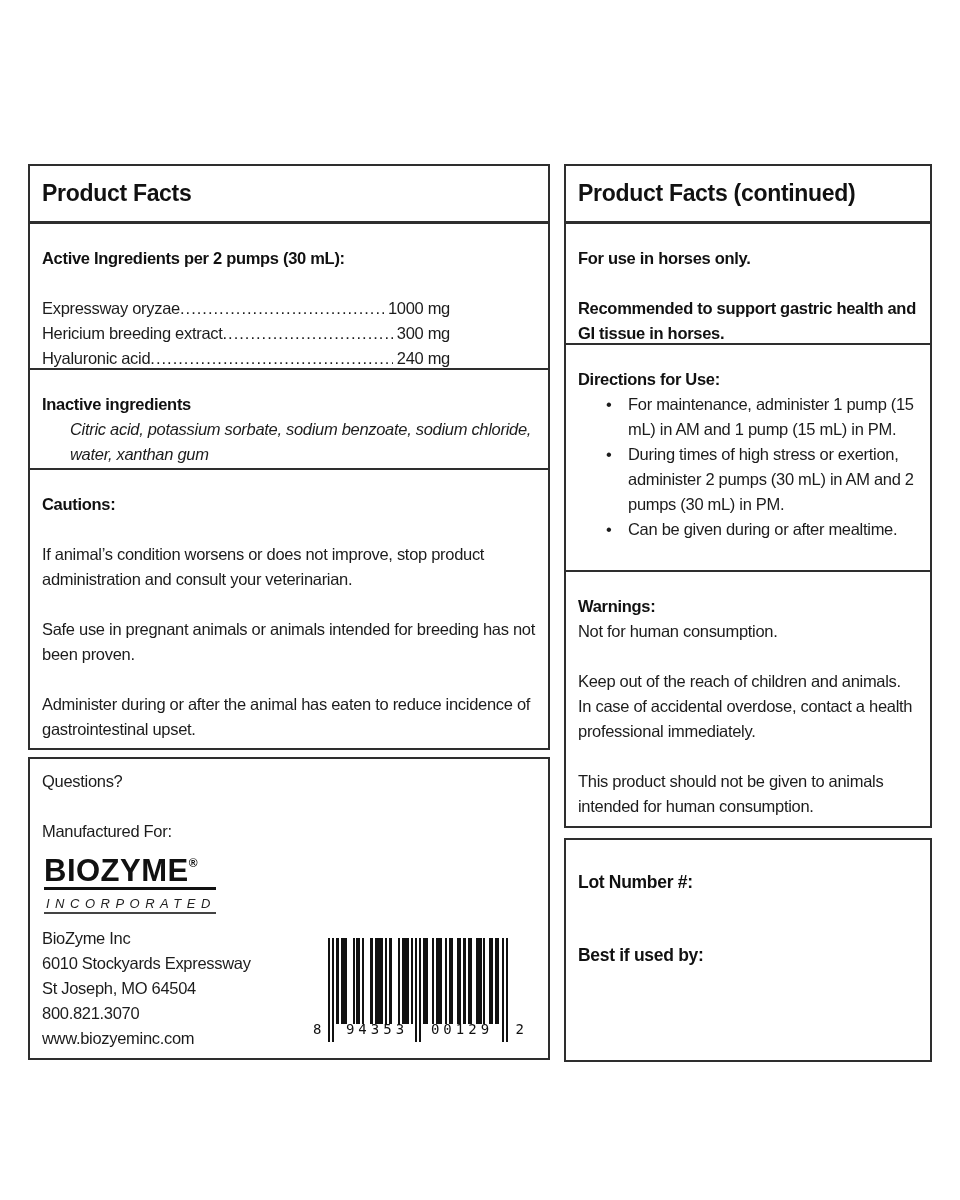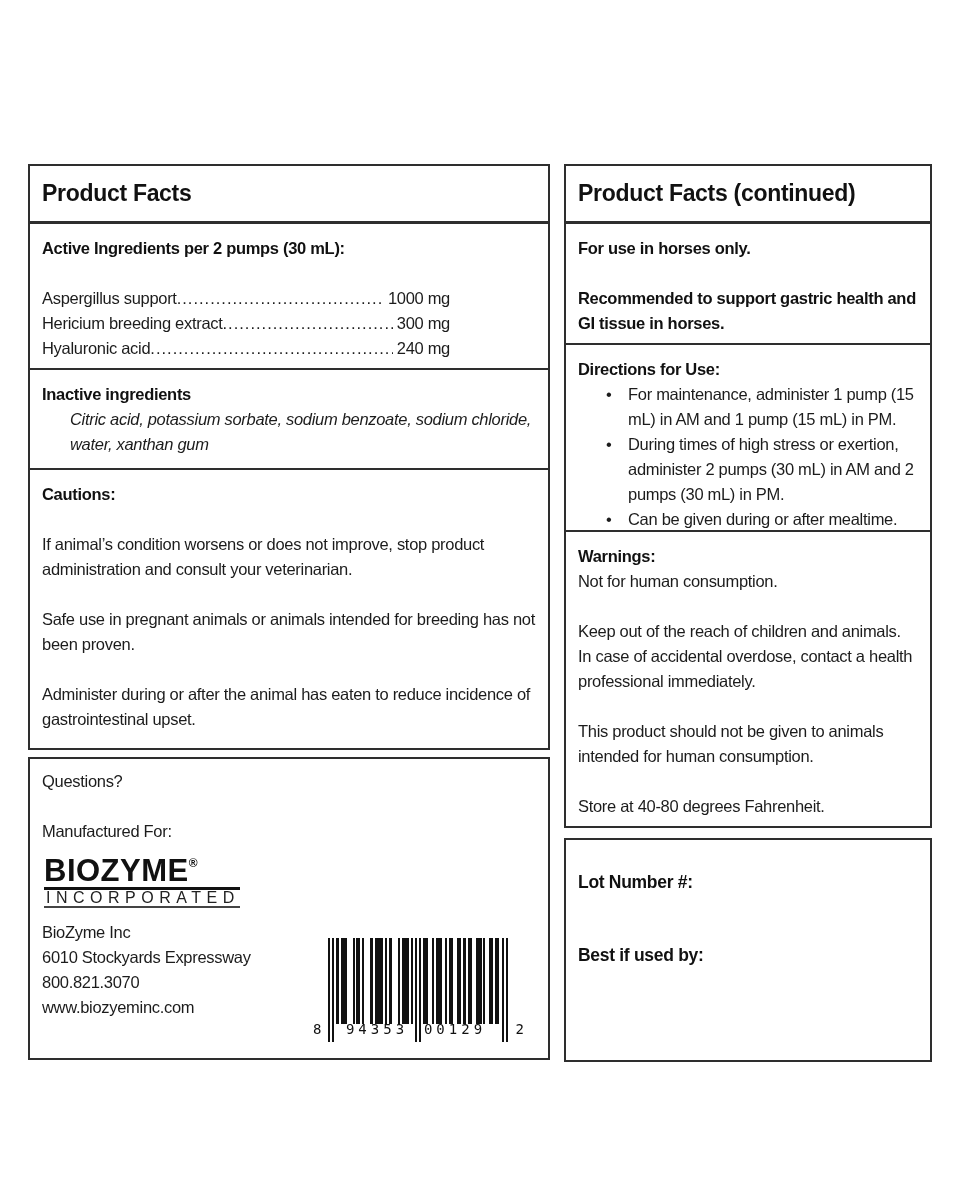--- a/index.html
+++ b/index.html
@@ -8,78 +8,78 @@
   .panel{position:absolute;border:2px solid #2e2e2e;background:#ffffff;
          box-sizing:border-box;display:flex;flex-direction:column;}
   #left-box1{left:28px;top:164px;width:522px;height:586px;}
   #left-box2{left:28px;top:757px;width:522px;height:303px;display:block;padding:10px 12px;}
   #right-box1{left:564px;top:164px;width:368px;height:664px;}
   #right-box2{left:564px;top:838px;width:368px;height:224px;display:block;padding:30px 12px;}
 
   .panel-header{height:58px;flex:0 0 58px;display:flex;align-items:center;padding:0 12px;
                 border-bottom:3px solid #2e2e2e;font-size:23px;font-weight:bold;color:#111;
                 box-sizing:border-box;}
-  .section{box-sizing:border-box;padding:12px 12px 0;font-size:16.5px;line-height:25px;}
+  .section{box-sizing:border-box;padding:22px 12px 0;font-size:16.5px;line-height:25px;}
   .section + .section{border-top:2px solid #2e2e2e;}
   .sec-h{font-weight:bold;color:#111;}
   .gap-after{margin-bottom:25px;}
 
   #sec-active{height:144px;flex:0 0 144px;}
   #sec-inactive{height:100px;flex:0 0 100px;}
   #sec-cautions{flex:1;}
   #sec-use{height:119px;flex:0 0 119px;}
   #sec-directions{height:187px;flex:0 0 187px;}
-  #sec-warnings{flex:1;}
+  #sec-warnings{flex:1;margin-top:40px;}
 
   .ing-row{display:flex;width:408px;align-items:baseline;white-space:nowrap;}
   .ing-leader{flex:1;overflow:hidden;letter-spacing:1px;}
   .ing-amount{padding-left:4px;}
 
   .italic{font-style:italic;margin-left:28px;}
   .para{margin:0 0 25px 0;}
   .para-last{margin:0;}
 
   .bullet-row{display:flex;padding-left:28px;}
   .bullet-glyph{width:22px;flex:0 0 22px;}
   .bullet-text{flex:1;}
 
   
   #logo{display:inline-block;margin:12px 0 12px 2px;}
   #logo-main{font-size:31px;font-weight:900;letter-spacing:0.5px;color:#111;line-height:30px;
              border-bottom:3px solid #111;padding-bottom:1px;display:block;}
   #logo-reg{font-size:12px;font-weight:bold;vertical-align:top;line-height:14px;}
-  #logo-sub{display:block;font-size:16px;letter-spacing:5.5px;color:#222;padding:2px 0 2px 2px;
-            border-bottom:2px solid #444;line-height:12px;}
+  #logo-sub{display:block;font-size:13px;letter-spacing:5.5px;color:#222;padding:8px 0 2px 2px;
+            border-bottom:2px solid #444;line-height:12px;font-style:italic;}
   .addr-line{line-height:25px;}
 
   
   #barcode{position:absolute;right:38px;bottom:14px;width:182px;height:106px;}
   #barcode-bars{display:flex;align-items:flex-start;height:106px;}
   #barcode-bars .bar{background:#111;height:86px;}
   #barcode-bars .bar.tall{height:104px;}
   #barcode-bars .space{background:transparent;height:86px;}
   .bc-digit{position:absolute;bottom:2px;font-family:"DejaVu Sans Mono",monospace;
             font-size:14px;letter-spacing:0;color:#111;}
   #bc-d-left{left:-15px;}
   #bc-g1{left:10px;width:78px;text-align:center;letter-spacing:4px;}
-  #bc-g2{left:88px;width:78px;text-align:center;letter-spacing:4px;}
+  #bc-g2{left:95px;width:78px;text-align:center;letter-spacing:4px;}
   #bc-d-right{right:-14px;}
 </style>
 </head>
 <body>
 
 <div id="page">
 
   <div id="left-box1" class="panel">
     <div class="panel-header">Product Facts</div>
 
     <div id="sec-active" class="section">
       <div class="sec-h gap-after">Active Ingredients per 2 pumps (30 mL):</div>
       <div class="ing-row">
-        <span>Aspergillus support</span>
+        <span>Expressway oryzae</span>
           <span class="ing-leader">..........................................................................................</span>
           <span class="ing-amount">1000 mg</span>
       </div>
       <div class="ing-row">
         <span>Hericium breeding extract</span>
           <span class="ing-leader">..........................................................................................</span>
           <span class="ing-amount">300 mg</span>
       </div>
       <div class="ing-row">
         <span>Hyaluronic acid</span>
@@ -105,20 +105,21 @@
     <div class="gap-after">Questions?</div>
     <div>Manufactured For:</div>
 
     <div id="logo">
       <span id="logo-main"><span>BIOZYME</span><span id="logo-reg">®</span></span>
       <span id="logo-sub">INCORPORATED</span>
     </div>
 
     <div class="addr-line">BioZyme Inc</div>
     <div class="addr-line">6010 Stockyards Expressway</div>
+    <div class="addr-line">St Joseph, MO 64504</div>
     <div class="addr-line">800.821.3070</div>
     <div class="addr-line">www.biozyeminc.com</div>
 
     <div id="barcode">
       <div id="barcode-bars">
           <span class="bar tall" style="width: 1.9px;"></span>
           <span class="space" style="width: 1.9px;"></span>
           <span class="bar tall" style="width: 1.9px;"></span>
           <span class="space" style="width: 1.9px;"></span>
           <span class="bar" style="width: 3.8px;"></span>

